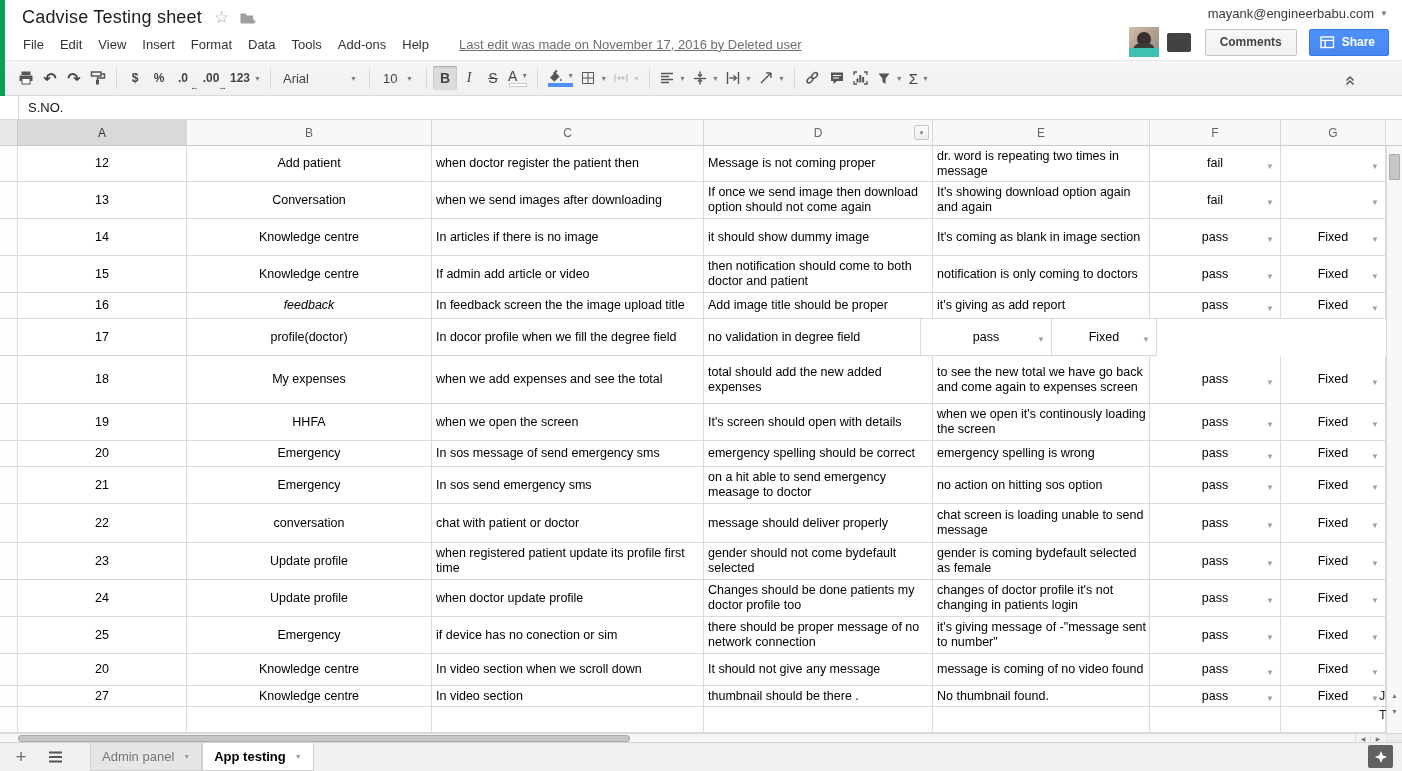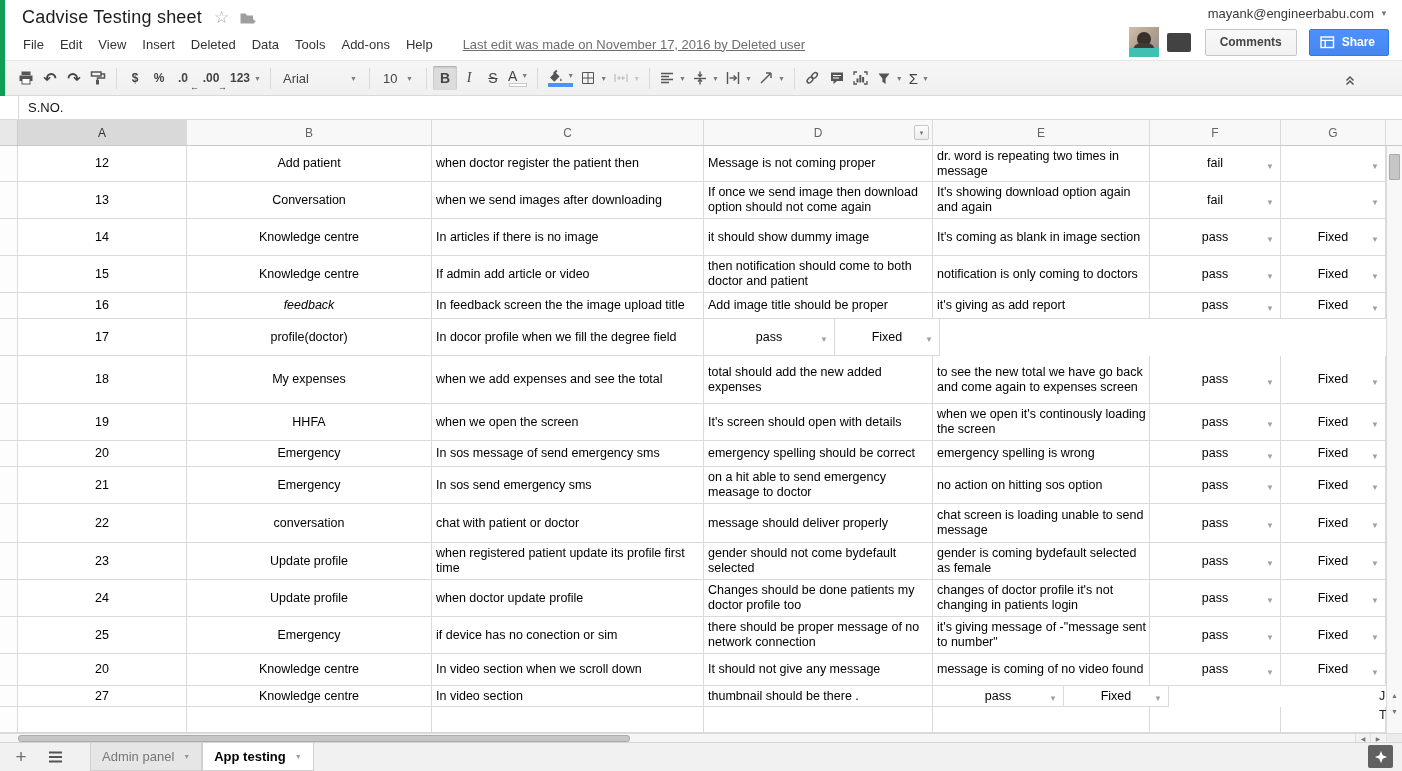--- a/index.html
+++ b/index.html
@@ -130,21 +130,21 @@
             <path d="M14.5 9.5v4M12.5 11.5h4" stroke="#9e9e9e" stroke-width="1.6"></path>
           </svg>
       </span>
     </div>
     <div class="menu-row">
       <span id="menus" style="display:flex">
           <div class="menu-item">File</div>
           <div class="menu-item">Edit</div>
           <div class="menu-item">View</div>
           <div class="menu-item">Insert</div>
-          <div class="menu-item">Deleted</div>
+          <div class="menu-item">Format</div>
           <div class="menu-item">Data</div>
           <div class="menu-item">Tools</div>
           <div class="menu-item">Add-ons</div>
           <div class="menu-item">Help</div>
         </span>
       <span id="last-edit">Last edit was made on November 17, 2016 by Deleted user</span>
     </div>
     <div class="account-row">
       <span>mayank@engineerbabu.com</span>
       <span class="acct-caret">▼</span>
@@ -480,20 +480,23 @@
         <div class="cell gutter"></div>
         <div class="cell c-center" style="width: 169px;">
           <span class="txt">17</span>
         </div>
         <div class="cell c-center" style="width: 245px;">
           <span class="txt">profile(doctor)</span>
         </div>
         <div class="cell c-left" style="width: 272px;">
           <span class="txt">In docor profile when we fill the degree field</span>
         </div>
+        <div class="cell c-left" style="width: 217px;">
+          <span class="txt">no validation in degree field</span>
+        </div>
         <div class="cell c-center" style="width: 131px;">
           <span class="txt">pass</span>
           <span class="cell-arrow">▼</span>
         </div>
         <div class="cell c-center" style="width: 105px;">
           <span class="txt">Fixed</span>
           <span class="cell-arrow">▼</span>
         </div>
       </div>
       <div class="grid-row" style="height: 48px;">
@@ -736,20 +739,23 @@
           <span class="txt">27</span>
         </div>
         <div class="cell c-center" style="width: 245px;">
           <span class="txt">Knowledge centre</span>
         </div>
         <div class="cell c-left" style="width: 272px;">
           <span class="txt">In video section</span>
         </div>
         <div class="cell c-left" style="width: 229px;">
           <span class="txt">thumbnail should be there .</span>
+        </div>
+        <div class="cell c-left" style="width: 217px;">
+          <span class="txt">No thumbnail found.</span>
         </div>
         <div class="cell c-center" style="width: 131px;">
           <span class="txt">pass</span>
           <span class="cell-arrow">▼</span>
         </div>
         <div class="cell c-center" style="width: 105px;">
           <span class="txt">Fixed</span>
           <span class="cell-arrow">▼</span>
         </div>
       </div>

